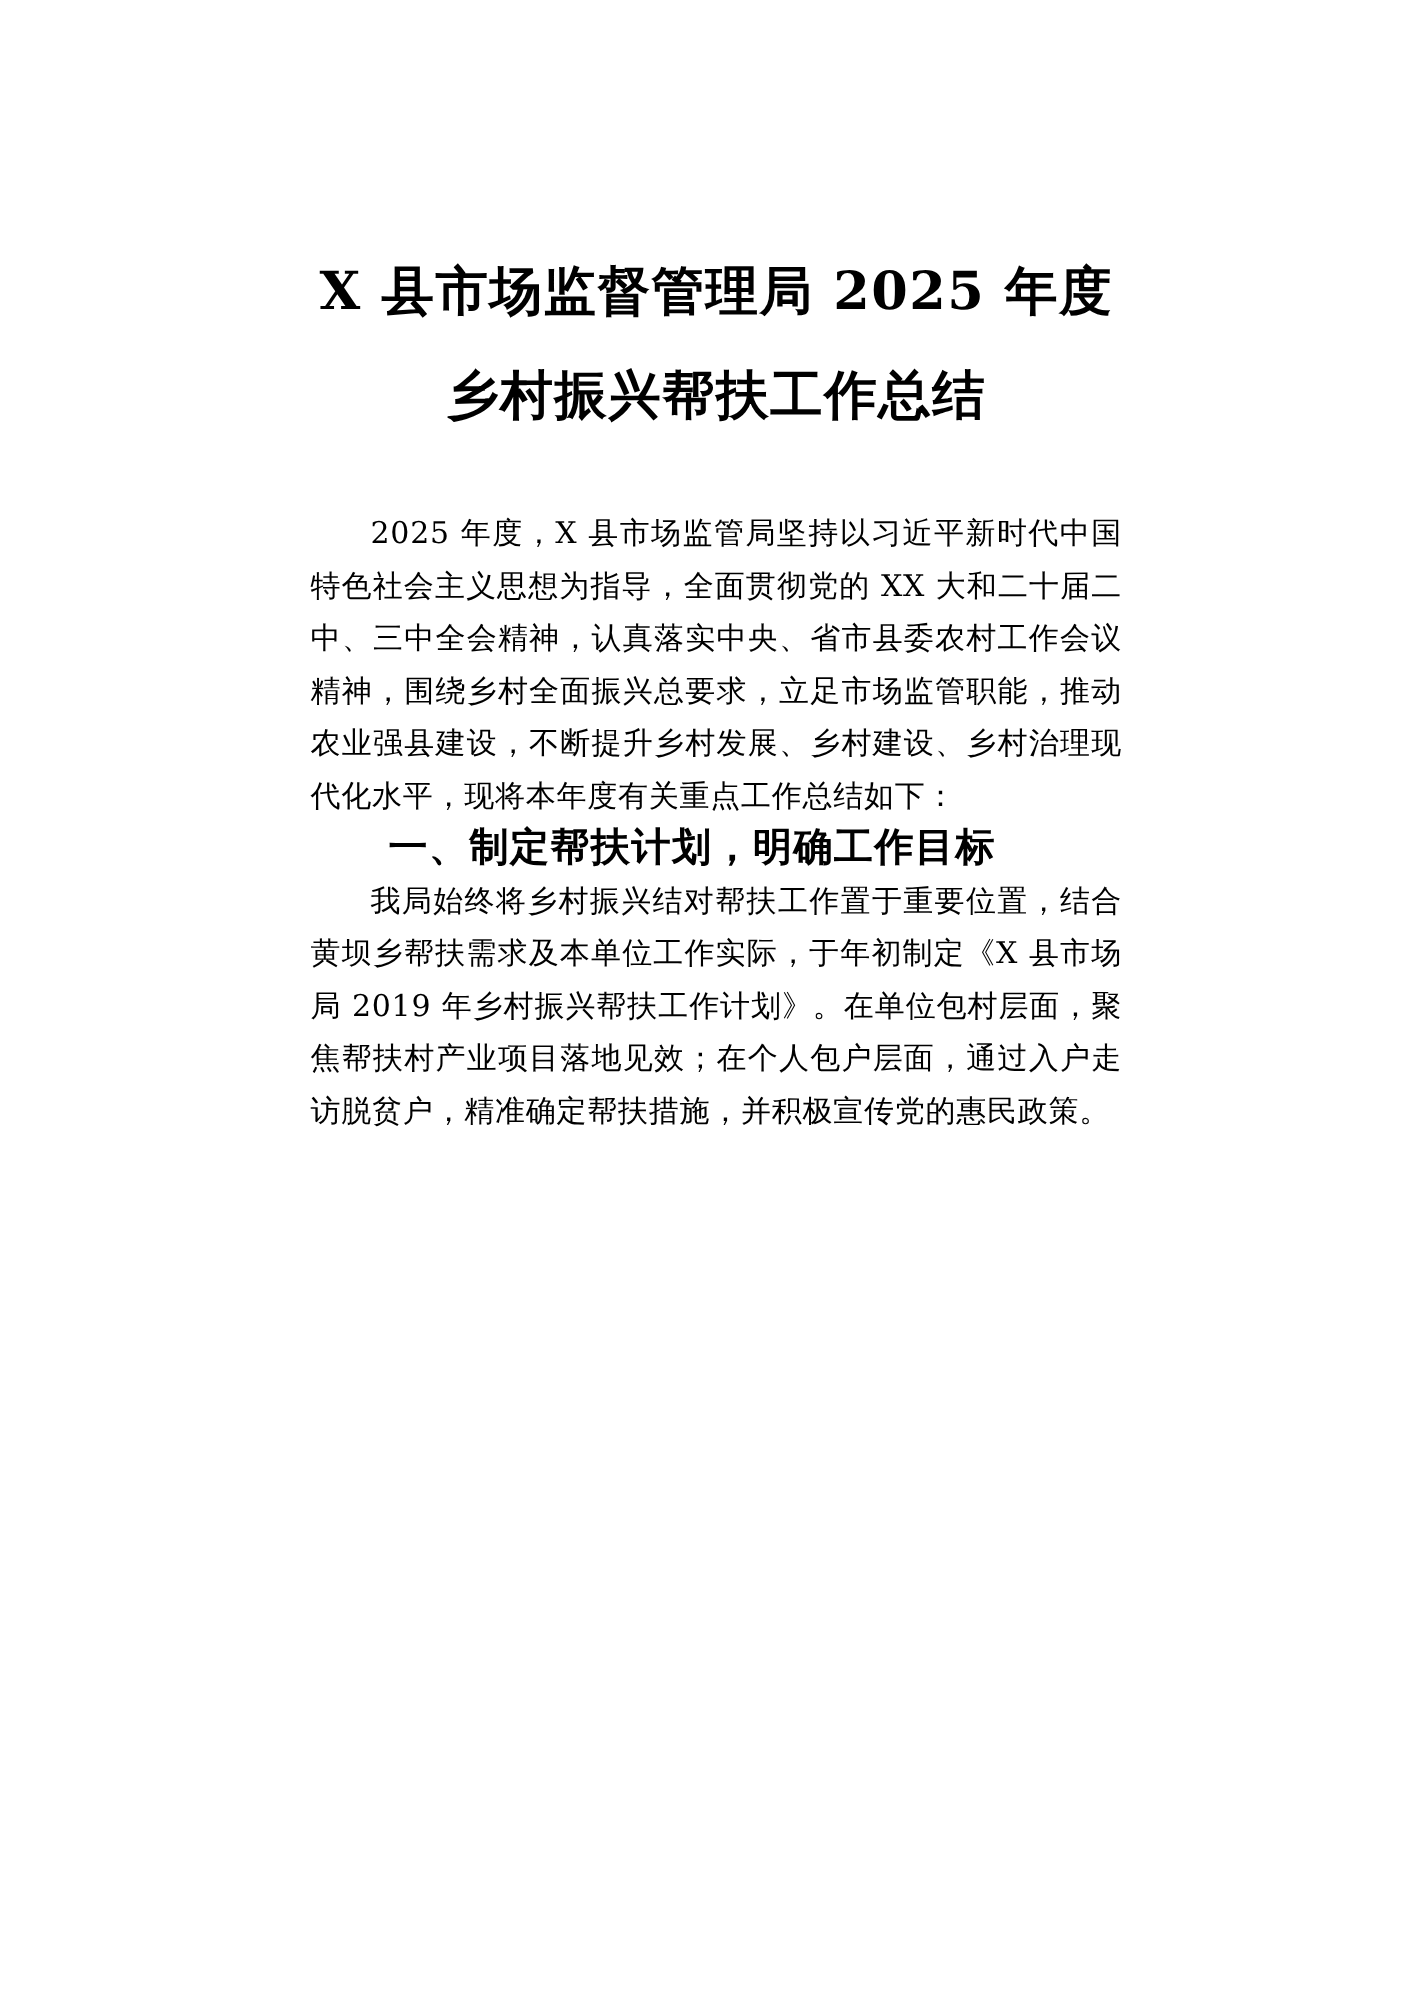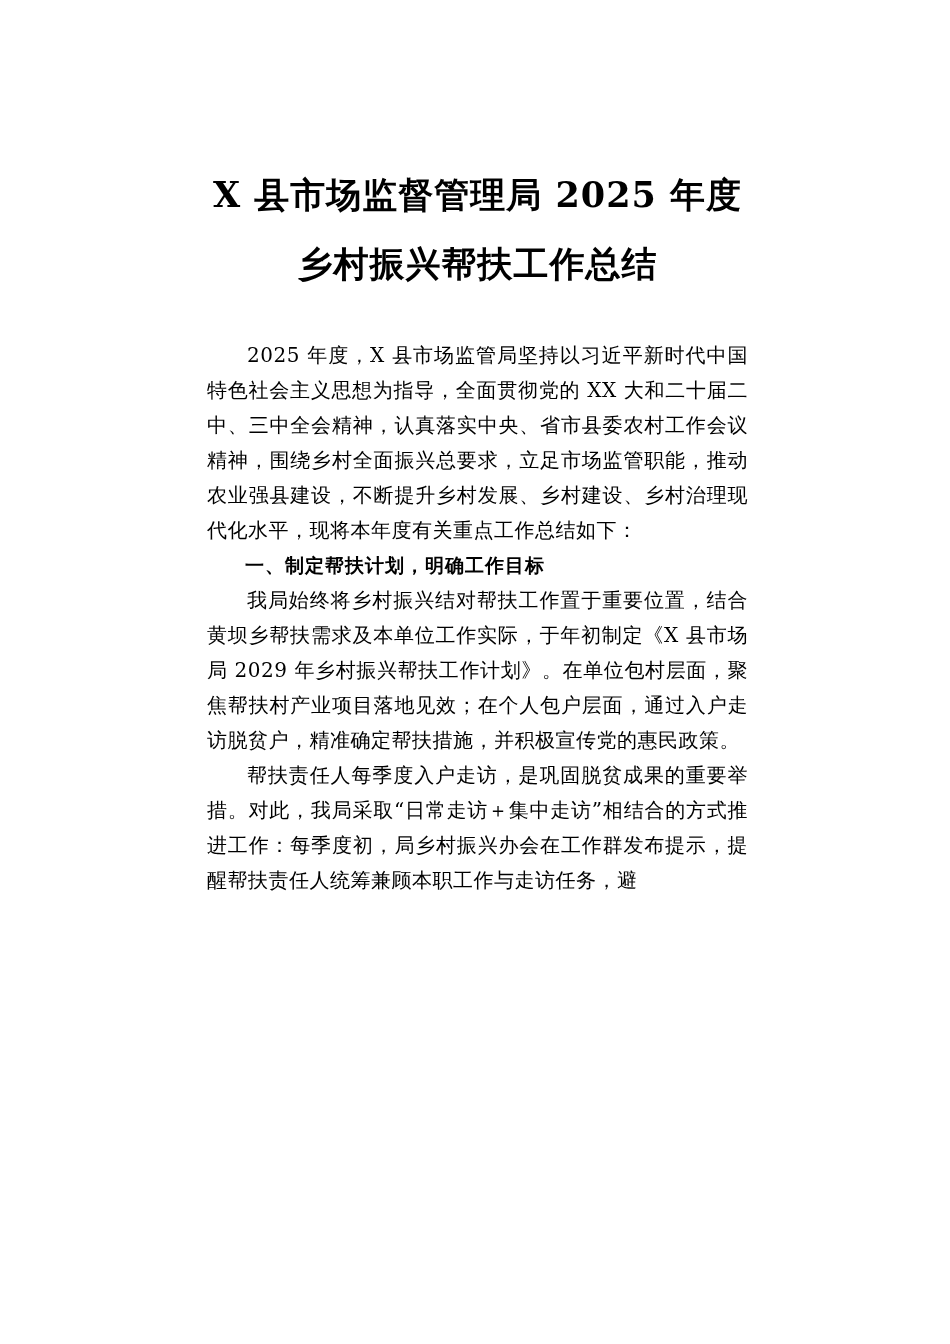--- a/index.html
+++ b/index.html
@@ -35,35 +35,34 @@
     text-align: justify;
     text-justify: inter-ideograph;
     text-indent: 2em;
     letter-spacing: 0.5px;
     margin: 0;
     overflow-wrap: break-word;
   }
   .section-heading {
     font-family: "DejaVu Sans", "Liberation Sans", sans-serif;
     font-weight: bold;
-    font-size: 19px;
+    font-size: 26px;
     line-height: 35px;
     text-indent: 2em;
     letter-spacing: 1px;
     margin: 0;
   }
 </style>
 </head>
 <body>
 
 <div class="page">
   <h1 class="doc-title">X 县市场监督管理局 2025 年度乡村振兴帮扶工作总结</h1>
 
   <p class="body-para">2025 年度，X 县市场监管局坚持以习近平新时代中国特色社会主义思想为指导，全面贯彻党的 XX 大和二十届二中、三中全会精神，认真落实中央、省市县委农村工作会议精神，围绕乡村全面振兴总要求，立足市场监管职能，推动农业强县建设，不断提升乡村发展、乡村建设、乡村治理现代化水平，现将本年度有关重点工作总结如下：</p>
 
   <h2 class="section-heading">一、制定帮扶计划，明确工作目标</h2>
 
-  <p class="body-para">我局始终将乡村振兴结对帮扶工作置于重要位置，结合黄坝乡帮扶需求及本单位工作实际，于年初制定《X 县市场局 2029 年乡村振兴帮扶工作计划》。在单位包村层面，聚焦帮扶村产业项目落地见效；在个人包户层面，通过入户走访脱贫户，精准确定帮扶措施，并积极宣传党的惠民政策。</p>
+  <p class="body-para">我局始终将乡村振兴结对帮扶工作置于重要位置，结合黄坝乡帮扶需求及本单位工作实际，于年初制定《X 县市场局 2019 年乡村振兴帮扶工作计划》。在单位包村层面，聚焦帮扶村产业项目落地见效；在个人包户层面，通过入户走访脱贫户，精准确定帮扶措施，并积极宣传党的惠民政策。</p>
 
 
 
-  <p class="body-para">帮扶责任人每季度入户走访，是巩固脱贫成果的重要举措。对此，我局采取“日常走访＋集中走访”相结合的方式推进工作：每季度初，局乡村振兴办会在工作群发布提示，提醒帮扶责任人统筹兼顾本职工作与走访任务，避</p>
 </div>
 
 </body></html>

